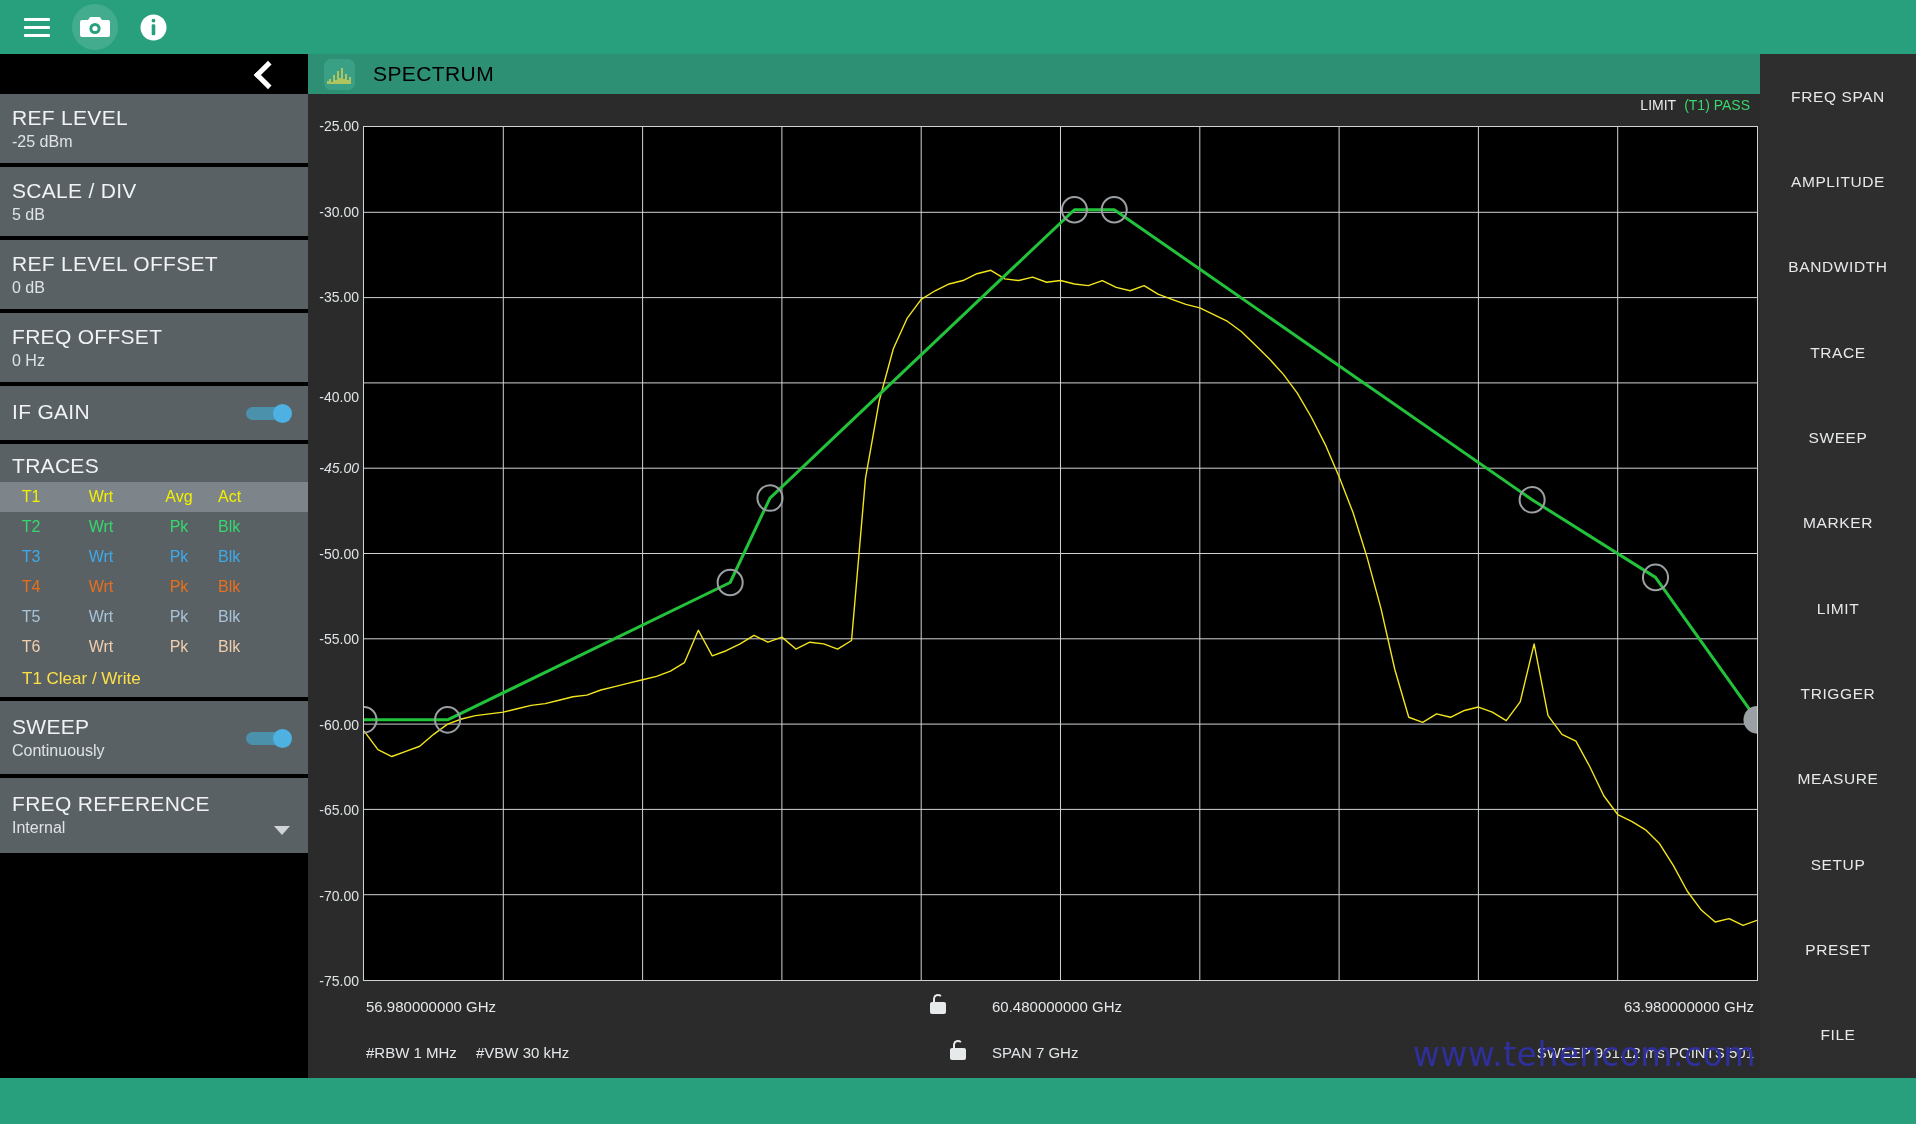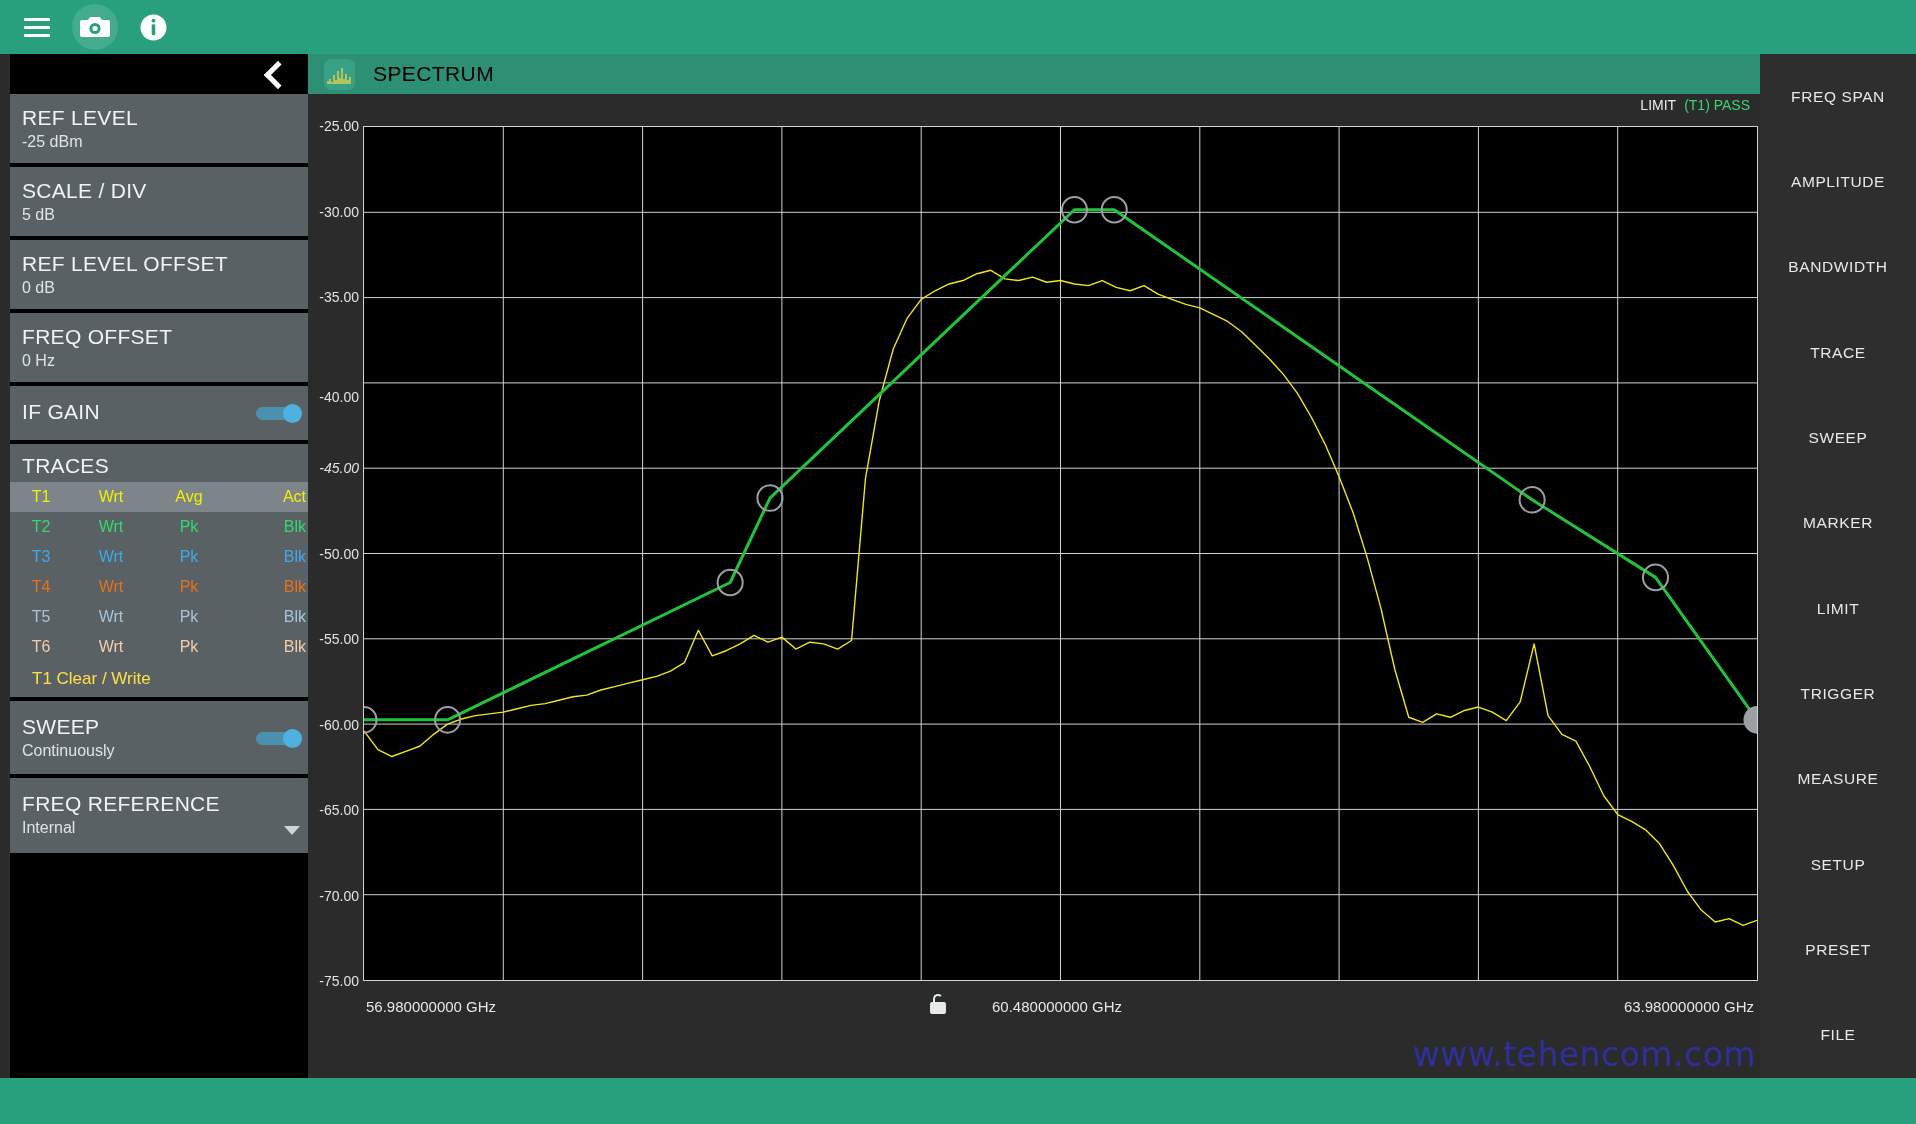--- a/index.html
+++ b/index.html
@@ -31,21 +31,20 @@
   
   .bottombar {
     position: absolute; left: 0; bottom: 0; width: 1916px; height: 46px;
     background: #28a07e;
   }
 
   
   .sidebar {
     position: absolute; left: 0; top: 54px; width: 308px; height: 1028px;
     background: #000;
-    margin-left: 10px;
   }
   .sb-header {
     height: 40px; background: #000; display: flex; align-items: center;
     justify-content: flex-end; padding-right: 24px;
   }
   .chev-left {
     width: 20px; height: 20px; border-left: 5px solid #fff; border-bottom: 5px solid #fff;
     transform: rotate(45deg); margin-right: 6px; margin-top: 2px;
   }
   .sb-card {
@@ -68,21 +67,21 @@
   }
 
   
   .traces-card { background: #5a6165; margin-bottom: 4px; padding: 10px 0 8px 0; }
   .traces-card .sb-title { padding-left: 12px; margin-bottom: 4px; }
   .tr-row { display: flex; height: 30px; align-items: center; font-size: 16px; }
   .tr-row.sel { background: #7d858a; }
   .tr-c1 { width: 62px; text-align: center; }
   .tr-c2 { width: 78px; text-align: center; }
   .tr-c3 { width: 78px; text-align: center; }
-  .tr-c4 { width: 78px; text-align: right; }
+  .tr-c4 { width: 78px; text-align: left; }
   .tr-note { color: #fde047; font-size: 17px; padding-left: 22px; margin-top: 7px; }
 
   .dropcaret {
     position: absolute; right: 18px; bottom: 18px;
     width: 0; height: 0; border-left: 8px solid transparent;
     border-right: 8px solid transparent; border-top: 9px solid #cfd4d6;
   }
 
   
   .rightmenu {
@@ -343,20 +342,30 @@
     <div class="footinfo">
       <div class="fi-row" style="top:0;">
         <span class="fi-left">56.980000000 GHz</span>
         <span class="lock" style="left:50%;margin-left:-104px;">
           <span class="shackle"></span>
             <span class="body"></span>
         </span>
         <span class="fi-mid">60.480000000 GHz</span>
         <span class="fi-right">63.980000000 GHz</span>
       </div>
+      <div class="fi-row" style="top:46px;">
+        <span class="fi-left">#RBW 1 MHz</span>
+        <span class="fi-left" style="left:168px;">#VBW 30 kHz</span>
+        <span class="lock" style="left:50%;margin-left:-84px;">
+          <span class="shackle"></span>
+            <span class="body"></span>
+        </span>
+        <span class="fi-mid">SPAN 7 GHz</span>
+        <span class="fi-right">SWEEP   961.12 ms   POINTS 501</span>
+      </div>
     </div>
 
     <div class="watermark">www.tehencom.com</div>
   </div>
 
   <div class="rightmenu" id="rightmenu">
       <div class="rm-item">FREQ SPAN</div>
       <div class="rm-item">AMPLITUDE</div>
       <div class="rm-item">BANDWIDTH</div>
       <div class="rm-item">TRACE</div>

